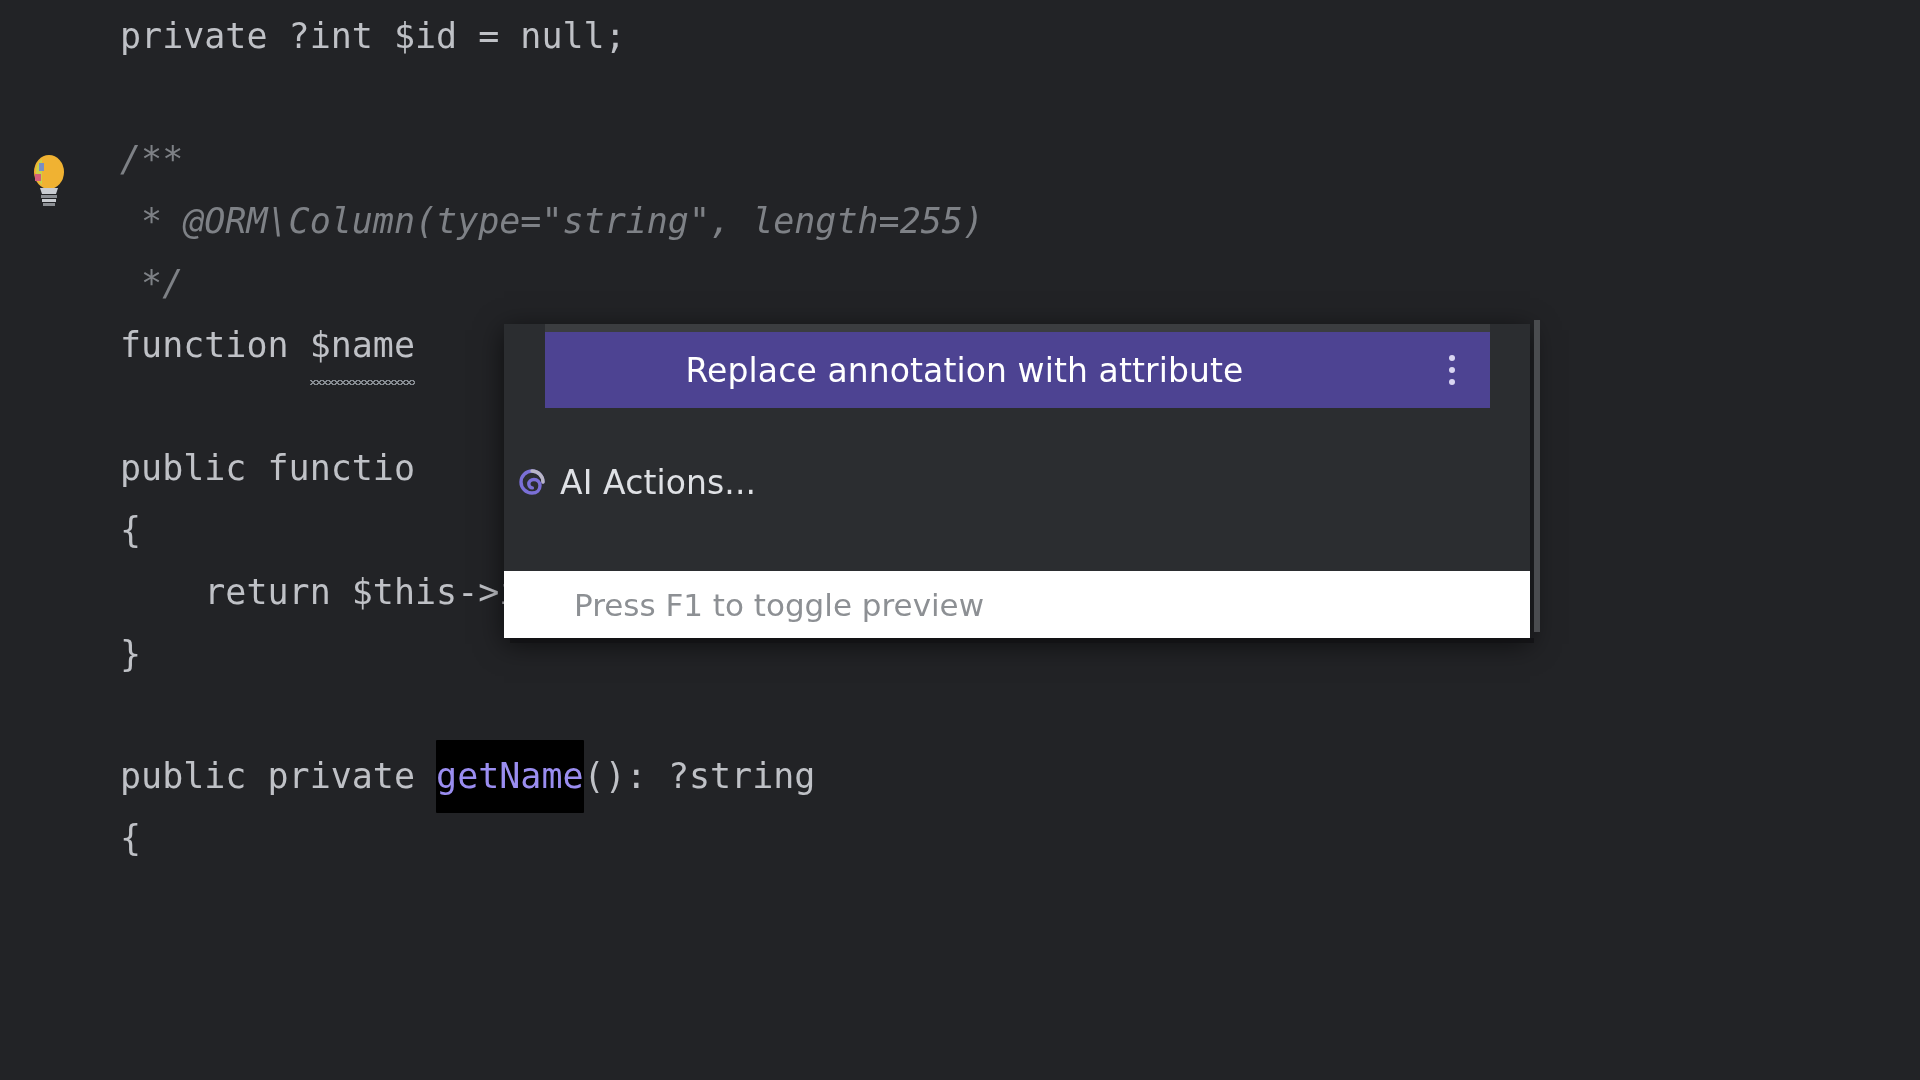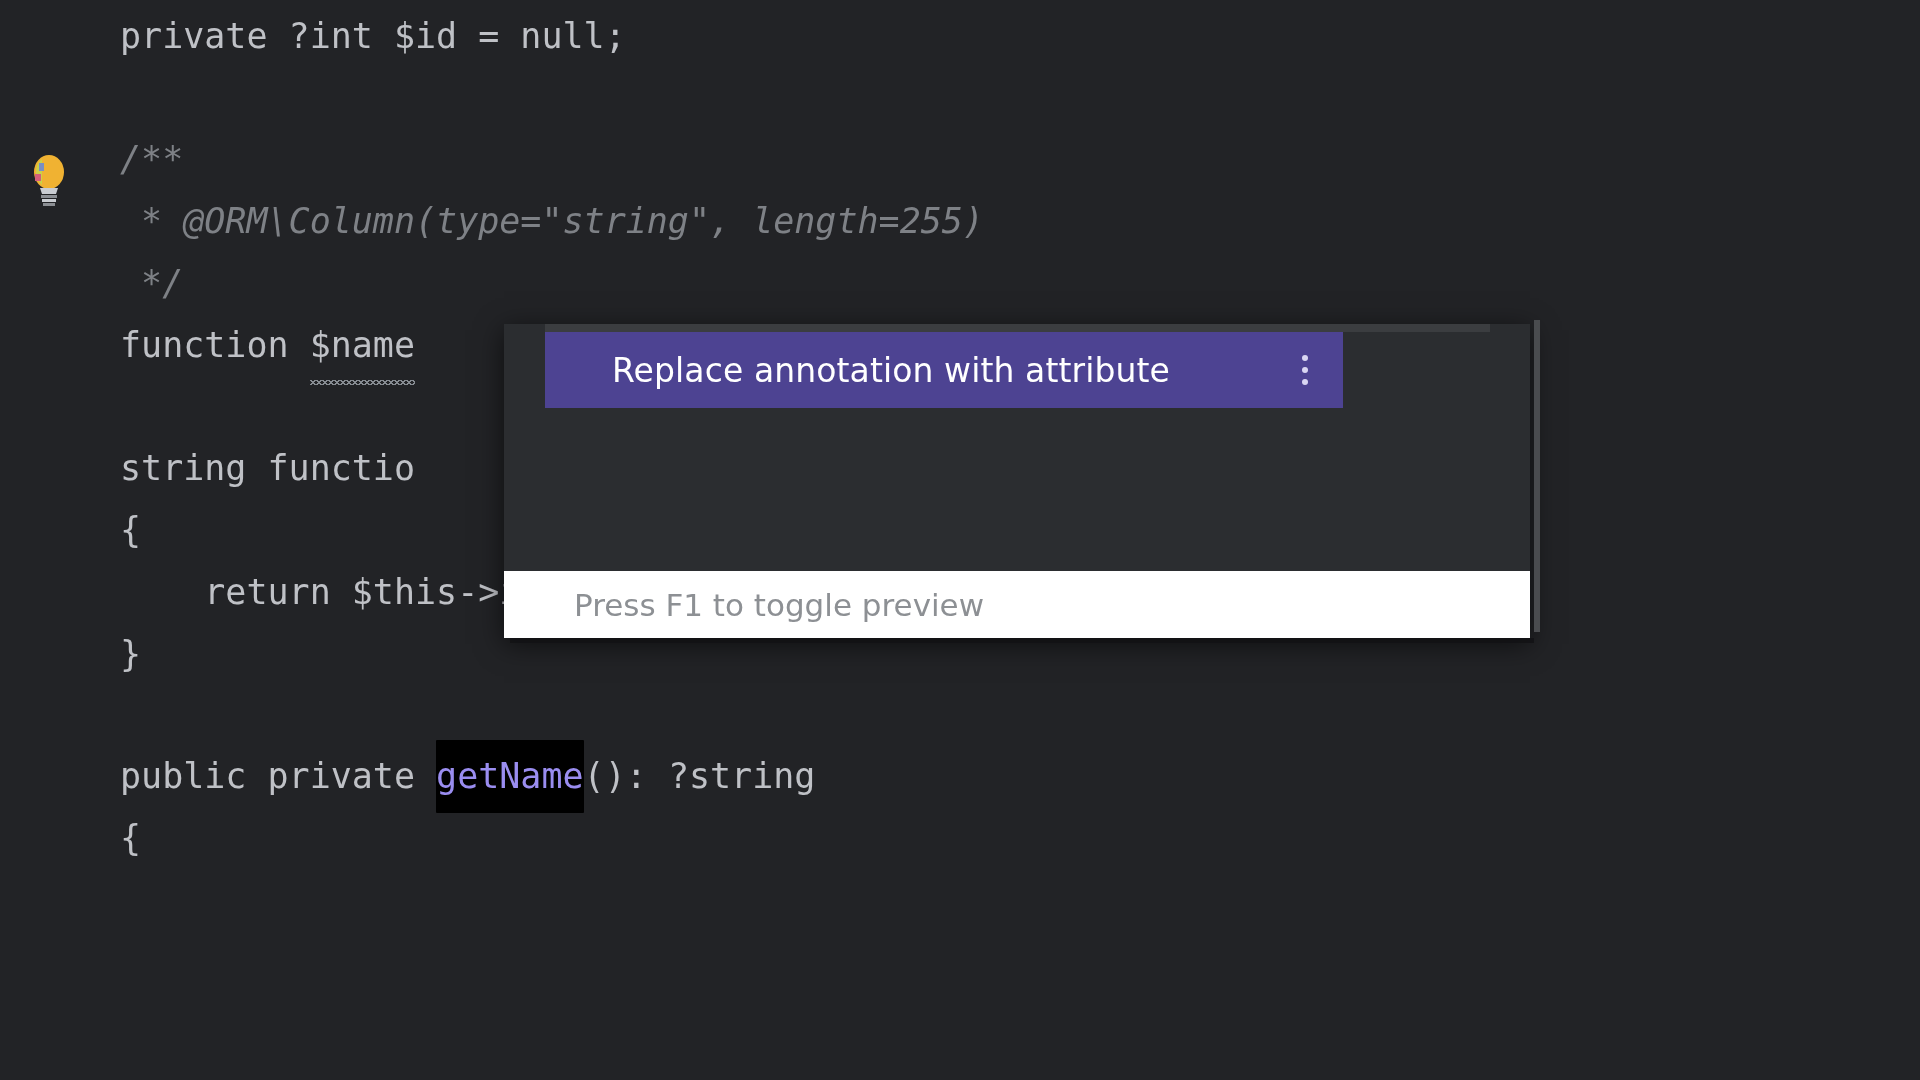--- a/index.html
+++ b/index.html
@@ -114,21 +114,21 @@
     left: 0;
     width: 1026px;
     height: 76px;
     display: flex;
     align-items: center;
     box-sizing: border-box;
   }
 
   .menu-row.selected {
     left: 41px;
-    width: 798px;
+    width: 945px;
     background: #4d4392;
   }
 
   .menu-row .row-icon {
     width: 56px;
     min-width: 56px;
     display: flex;
     align-items: center;
     justify-content: center;
   }
@@ -247,21 +247,21 @@
 
     <div class="code-line" style="top:247px">
       <span class="doc"> */</span>
     </div>
 
     <div class="code-line" style="top:309px">
       <span class="plain">function </span><span class="squiggly plain">$name</span>
     </div>
 
     <div class="code-line" style="top:432px">
-      <span class="plain">string functio</span>
+      <span class="plain">public functio</span>
     </div>
 
     <div class="code-line" style="top:494px">
       <span class="plain">{</span>
     </div>
 
     <div class="code-line" style="top:556px">
       <span class="plain">    return $this-&gt;id;</span>
     </div>
 
@@ -288,20 +288,29 @@
 
     <div class="menu-row selected" style="top:8px">
       <span class="row-label">Replace annotation with attribute</span>
       <span class="kebab">
         <i></i>
         <i></i>
         <i></i>
       </span>
     </div>
 
+    <div class="menu-row" style="top:120px">
+      <span class="row-icon">
+        <svg width="40" height="40" viewBox="0 0 40 40" xmlns="http://www.w3.org/2000/svg">
+          <path d="M31 20a11 11 0 1 0-11 11c5 0 8-3.2 8-7.2 0-3.6-2.7-6.3-6.1-6.3-2.9 0-5.1 2-5.1 4.6 0 2.2 1.6 3.8 3.6 3.8" fill="none" stroke="#7a6fd6" stroke-width="3.4" stroke-linecap="round"></path>
+          <path d="M31 20a11 11 0 0 0-11-11" fill="none" stroke="#b9b6c6" stroke-width="3.4" stroke-linecap="round"></path>
+        </svg>
+      </span>
+      <span class="row-label">AI Actions...</span>
+    </div>
 
   </div>
 
   <div id="popup-footer">
     <span id="footer-hint">Press F1 to toggle preview</span>
   </div>
 
 </div>
 
 <div id="popup-rail"></div>

